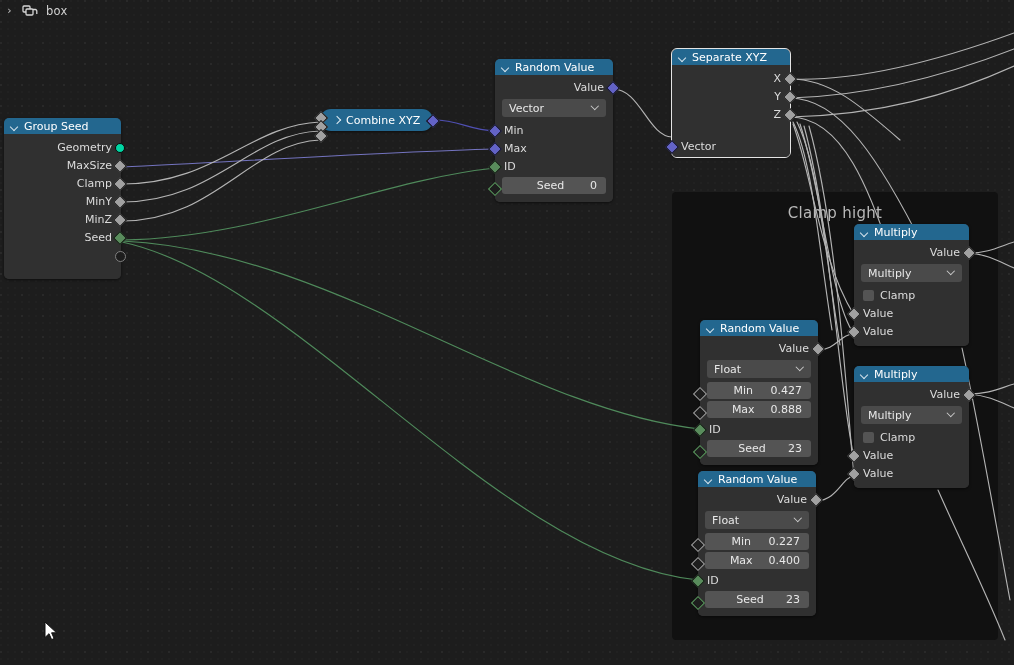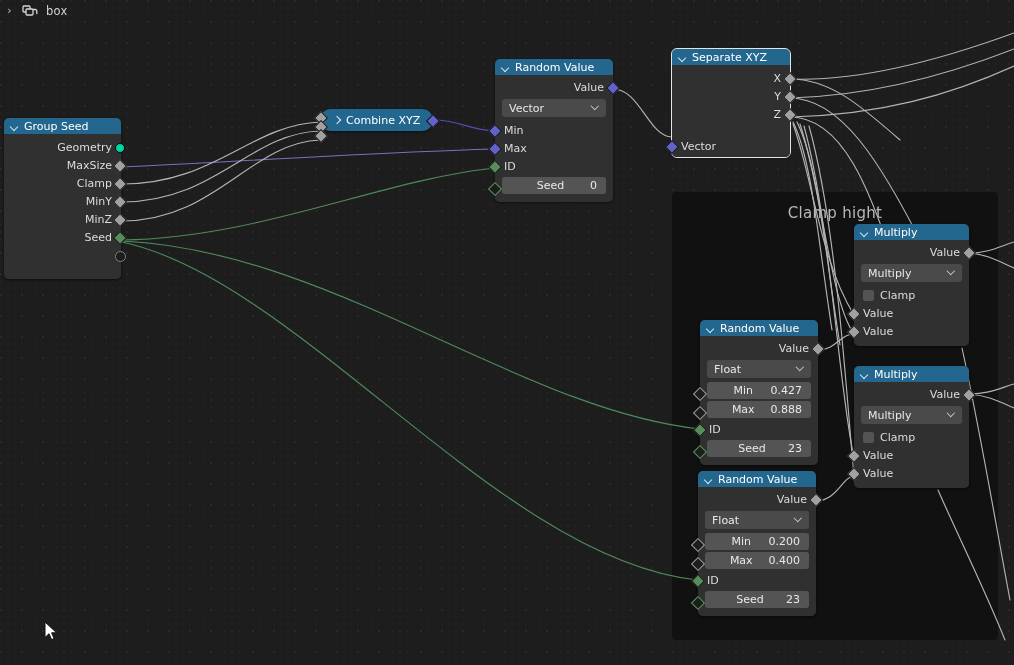--- a/index.html
+++ b/index.html
@@ -403,21 +403,21 @@
         <i class="sock gray" style="right:-5px;top:5px;"></i>
       </div>
       <div class="widget dropdown">
         <span>Float</span>
         <span class="dd-arrow"></span>
       </div>
       <div style="position:relative;">
         <i class="sock floatHollow" style="left:-5px;top:7px;"></i>
         <div class="widget num">
           <span class="lbl">Min</span>
-          <span class="val">0.200</span>
+          <span class="val">0.227</span>
         </div>
       </div>
       <div style="position:relative;">
         <i class="sock floatHollow" style="left:-5px;top:7px;"></i>
         <div class="widget num">
           <span class="lbl">Max</span>
           <span class="val">0.400</span>
         </div>
       </div>
       <div class="row in">

